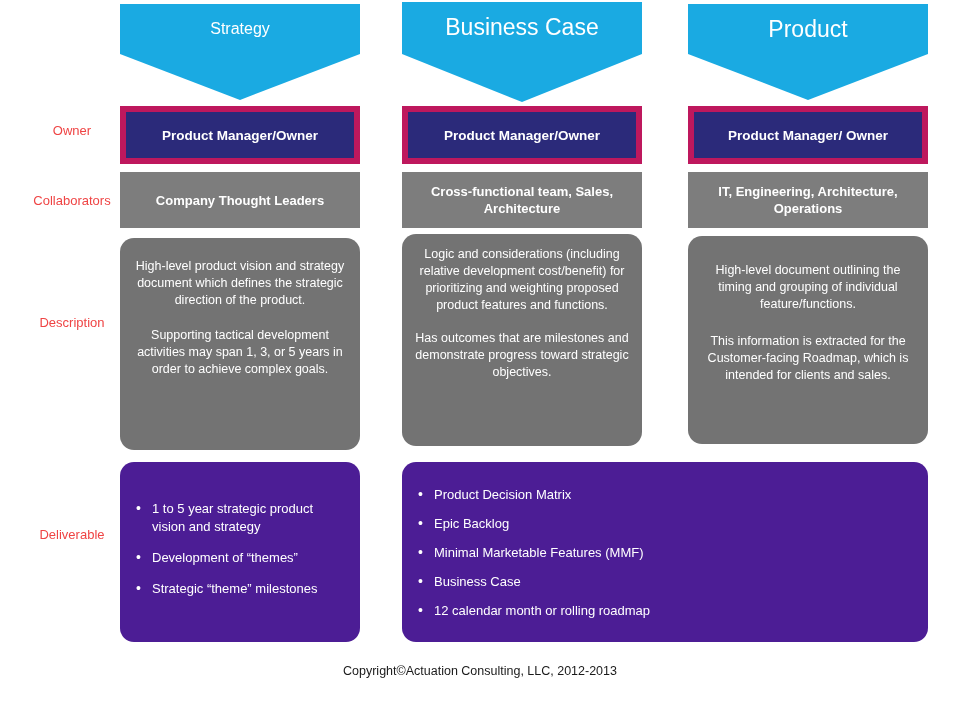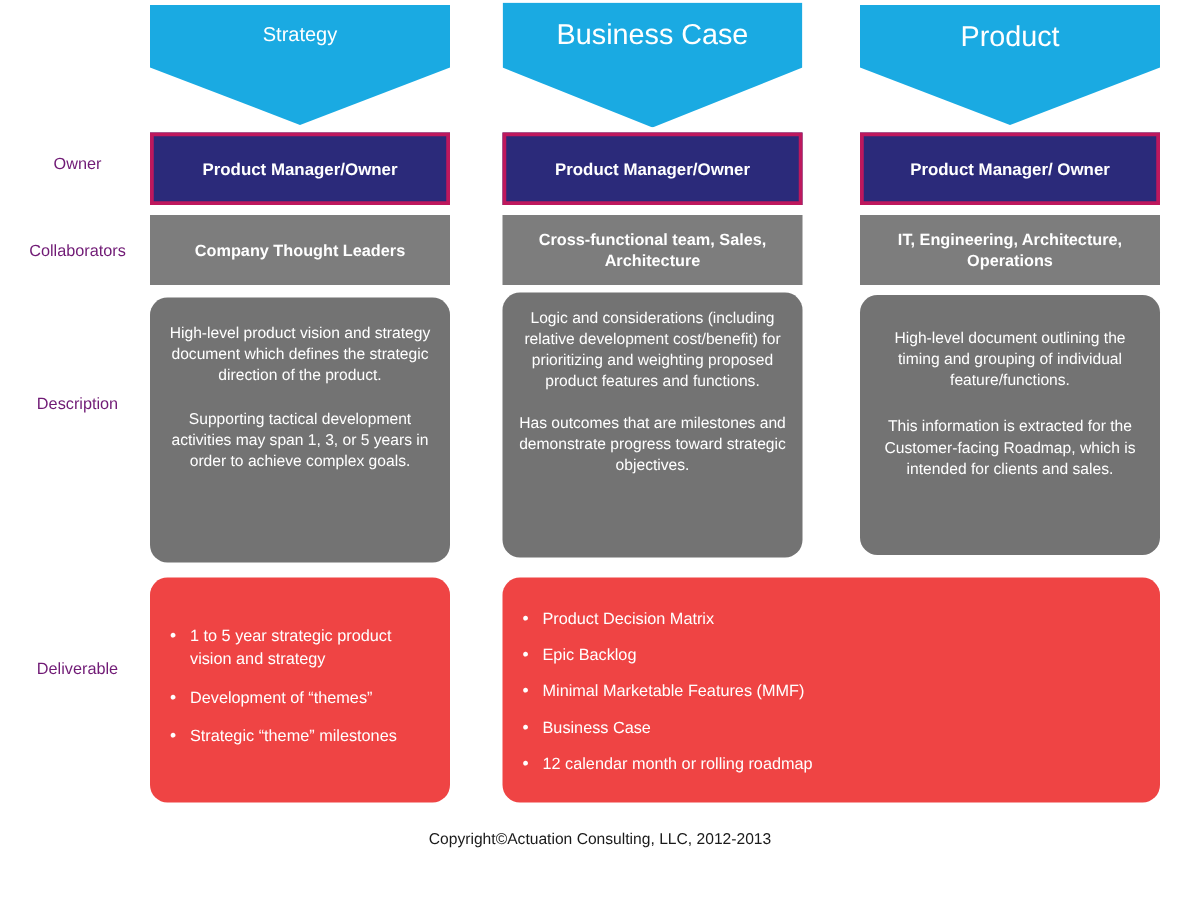--- a/index.html
+++ b/index.html
@@ -24,24 +24,24 @@
   
   .row-labels {
     position: absolute;
     left: 0;
     top: 0;
     width: 120px;
     height: 720px;
   }
   .row-label {
     position: absolute;
-    left: 8px;
+    left: 18px;
     width: 108px;
     text-align: center;
-    color: #701a75;
+    color: #ef4444;
     font-size: 13px;
     font-family: "Liberation Sans", sans-serif;
   }
   .row-label.owner        { top: 123px; }
   .row-label.collab       { top: 193px; }
   .row-label.description  { top: 315px; }
   .row-label.deliverable  { top: 527px; }
 
   
   .col {
@@ -82,21 +82,21 @@
   .col-3 .banner-text { font-size: 23px; }
 
   
   .owner-box {
     position: absolute;
     top: 106px;
     left: 0;
     width: 240px;
     height: 58px;
     background: #2b2a7a;
-    border: 3px solid #be185d;
+    border: 6px solid #be185d;
     box-sizing: border-box;
     display: flex;
     align-items: center;
     justify-content: center;
     color: #ffffff;
     font-size: 13.5px;
     font-weight: bold;
     text-align: center;
     line-height: 17px;
     padding: 0 6px;
@@ -142,21 +142,21 @@
   .desc-para { margin: 0; }
   .desc-para + .desc-para { margin-top: 18px; }
   .col-2 .desc-para + .desc-para { margin-top: 16px; }
   .col-3 .desc-para + .desc-para { margin-top: 20px; }
 
   
   .deliv-box {
     position: absolute;
     top: 462px;
     left: 0;
-    background: #ef4444;
+    background: #4c1d95;
     border-radius: 14px;
     box-sizing: border-box;
     color: #ffffff;
     font-size: 13px;
     line-height: 18px;
     padding: 28px 14px 14px 14px;
   }
   .col-1 .deliv-box { width: 240px; height: 180px; padding-top: 38px; }
   .col-2 .deliv-box { width: 526px; height: 180px; padding-top: 24px; }
   .deliv-list {

